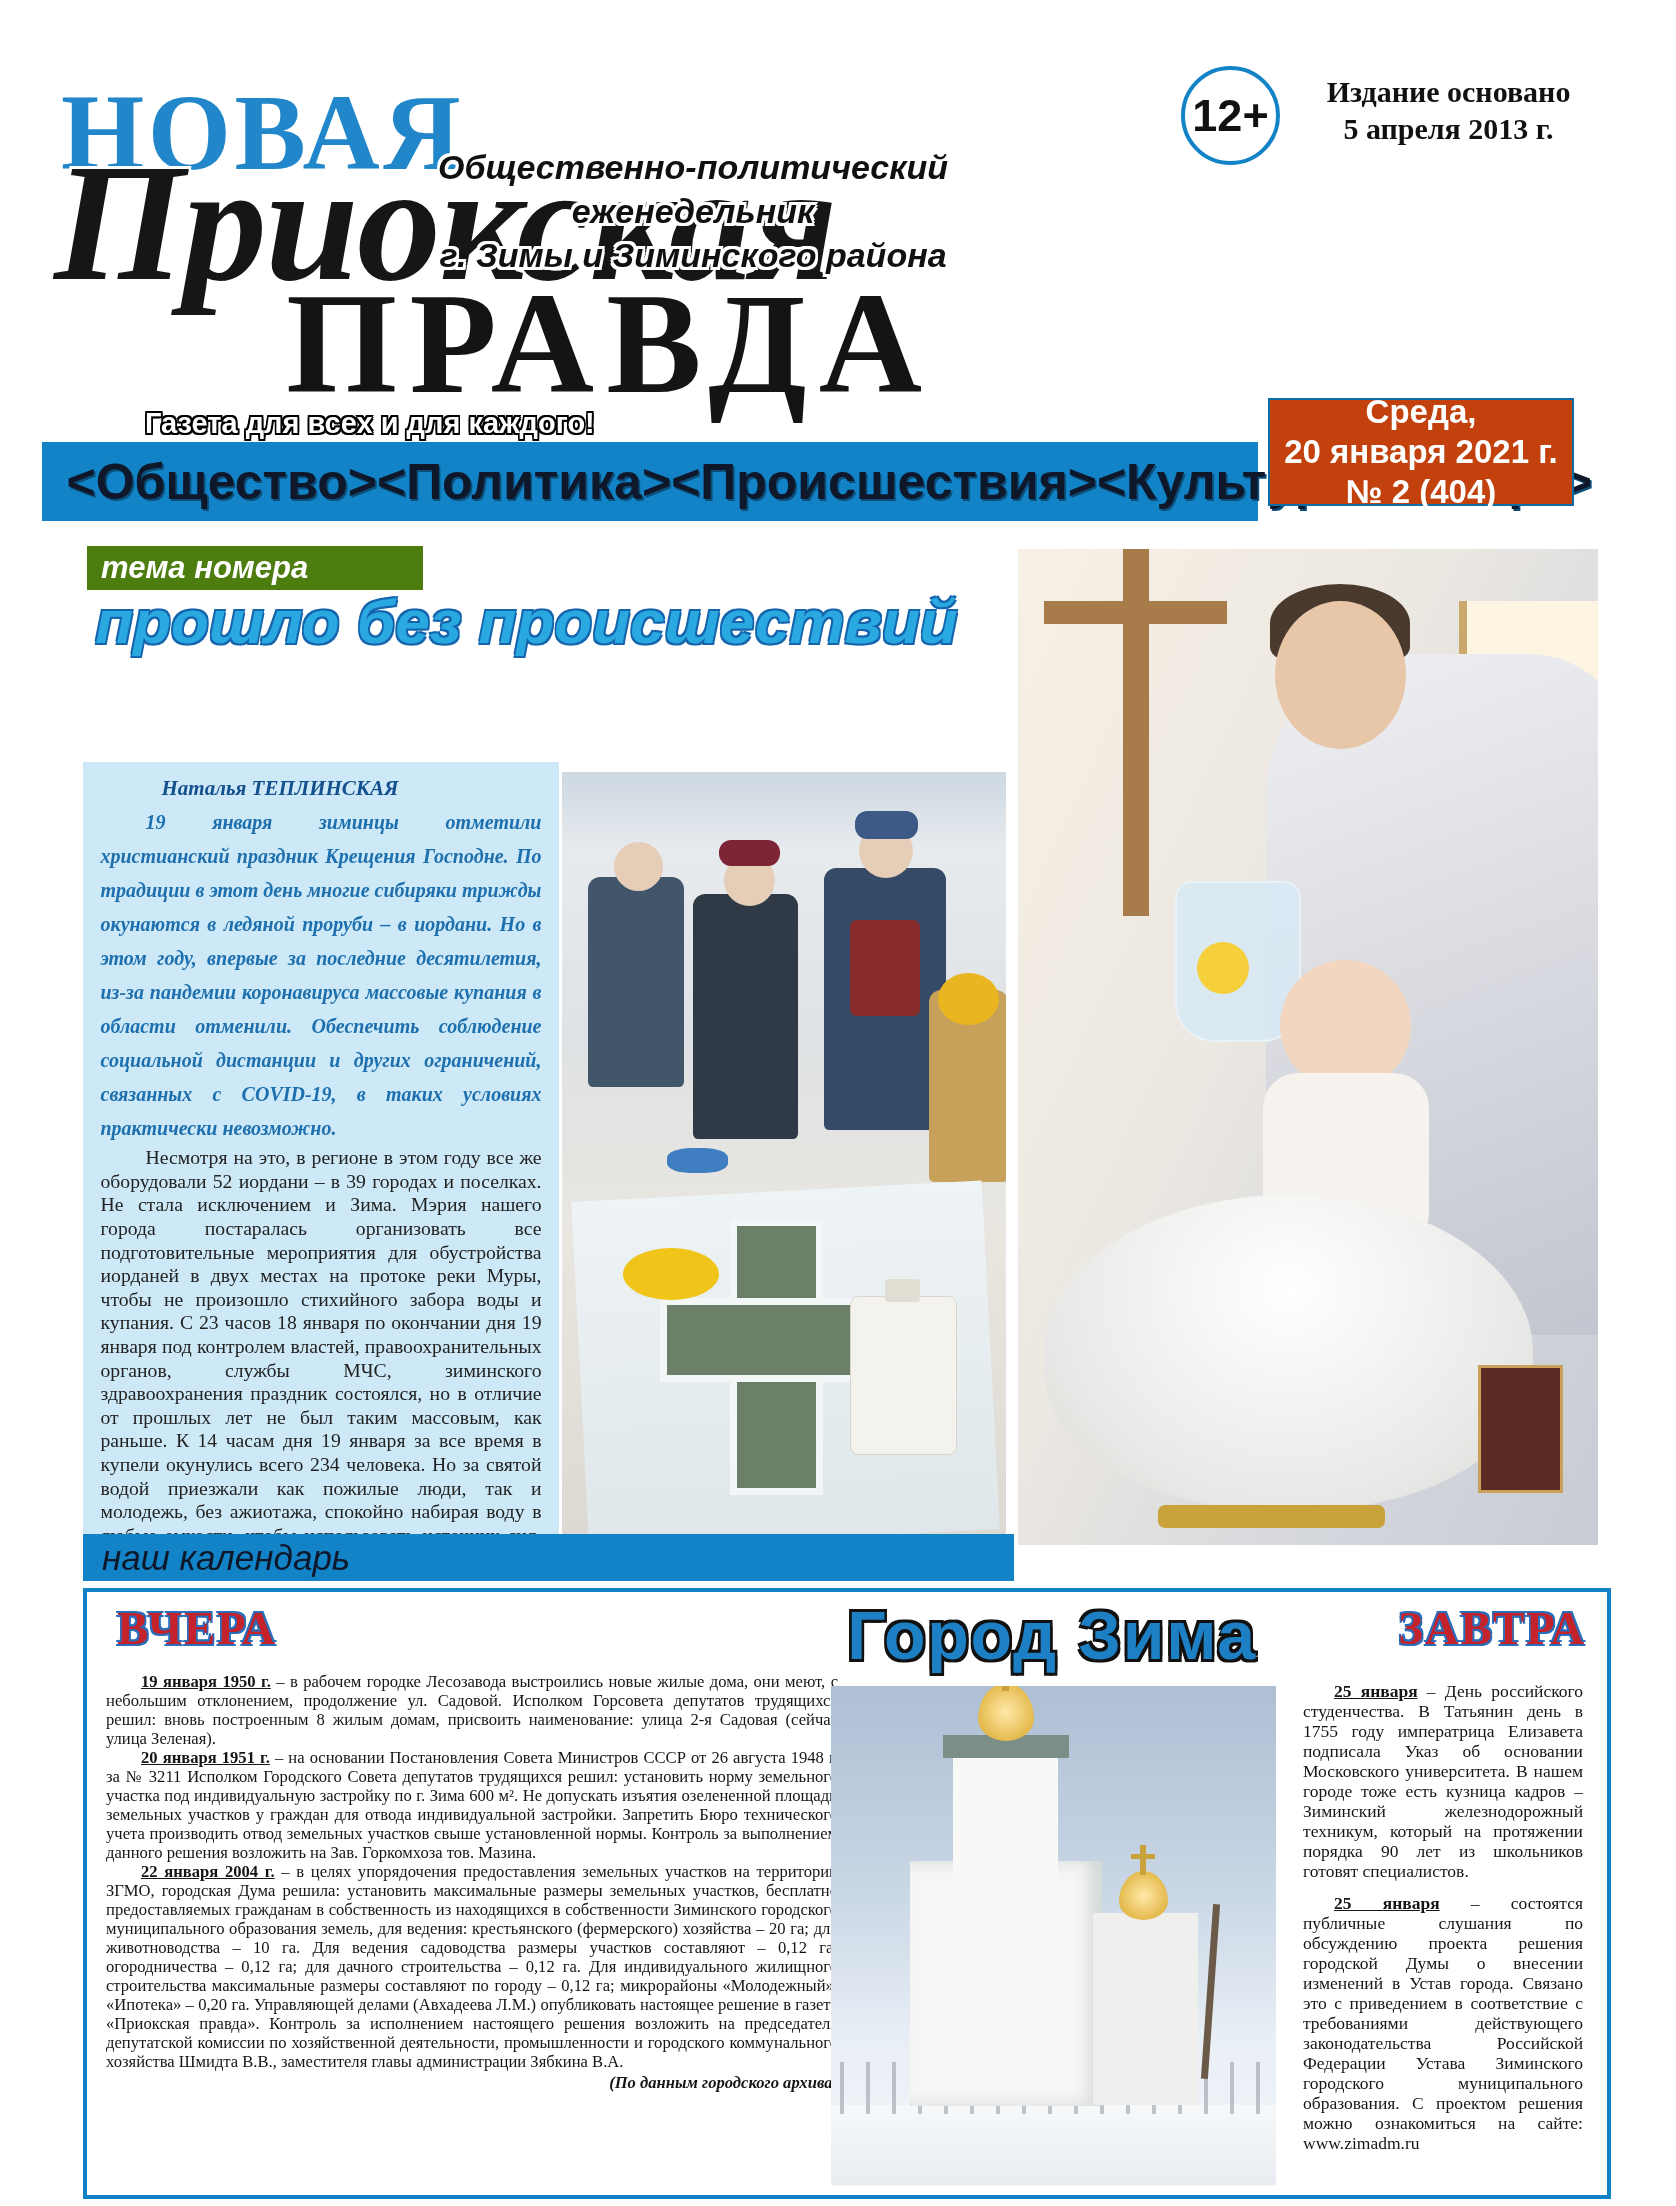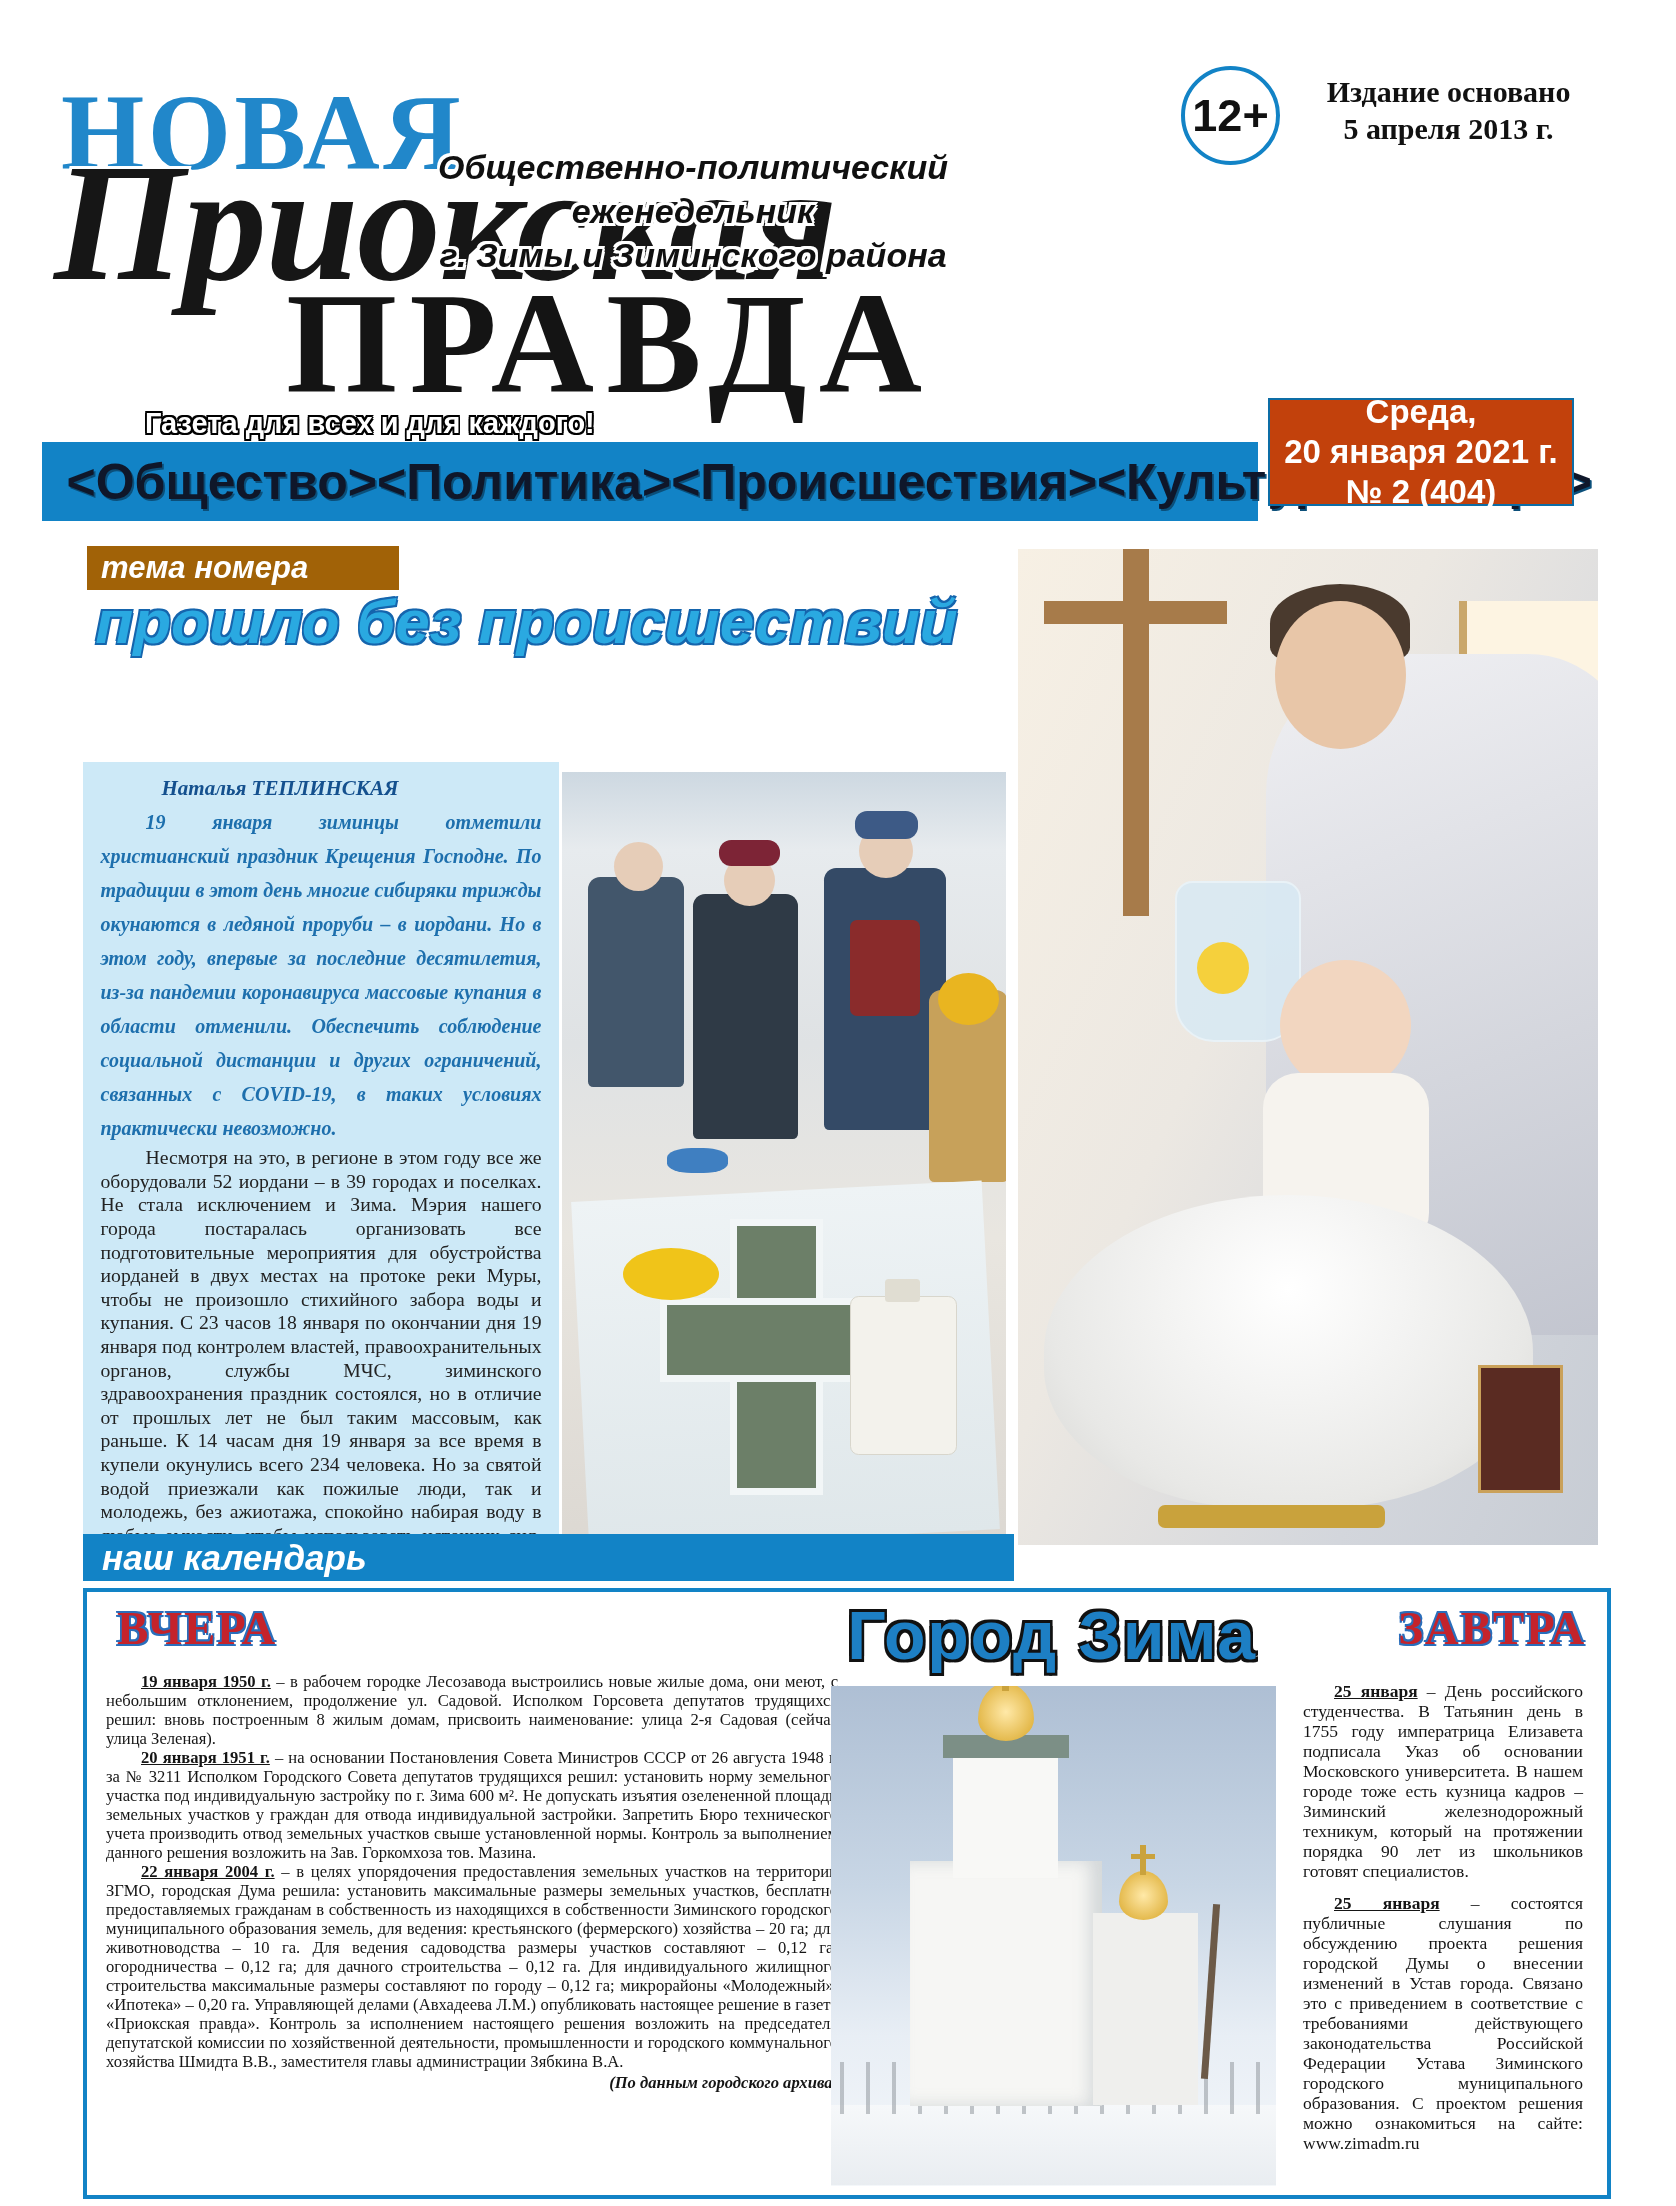--- a/index.html
+++ b/index.html
@@ -40,21 +40,21 @@
   .nav-bar{left:42px;top:442px;width:1216px;height:79px;background:#1283c6;display:flex;align-items:center;
     justify-content:space-between;padding:0 24.5px;box-sizing:border-box;}
   .nav-item{font-family:"Liberation Sans",sans-serif;font-weight:bold;font-size:50px;color:#0f172a;
     text-shadow:1.7px 1.7px 0 #0b4f7a;white-space:nowrap;}
 
   .issue-box{left:1268px;top:398px;width:306px;height:108px;background:#c2410c;border:2.6px solid #0d6da6;
     box-sizing:border-box;display:flex;flex-direction:column;align-items:center;justify-content:center;
     font-family:"Liberation Sans",sans-serif;font-weight:bold;font-size:33px;line-height:40px;color:#fff;}
 
   
-  .kicker-box{left:87px;top:546px;width:312px;height:44px;background:#a16207;display:flex;align-items:center;
+  .kicker-box{left:87px;top:546px;width:336px;height:44px;background:#4d7c0f;display:flex;align-items:center;
     padding-left:14px;box-sizing:border-box;}
   .kicker-text{font-family:"Liberation Sans",sans-serif;font-weight:bold;font-style:italic;font-size:31px;color:#fff;}
   .headline{left:42px;top:587px;width:969px;text-align:center;font-family:"Liberation Sans",sans-serif;
     font-weight:bold;font-style:italic;font-size:62px;line-height:70px;color:#2aa9e1;
     text-shadow:-1.7px -1.7px 0 #1565ad,1.7px -1.7px 0 #1565ad,-1.7px 1.7px 0 #1565ad,1.7px 1.7px 0 #1565ad;}
   .headline span{display:block;}
 
   .article-box{left:83px;top:762px;width:476px;height:807px;background:#cde9f7;padding:14px 17.5px;
     box-sizing:border-box;overflow:hidden;}
   .byline{font-weight:bold;font-style:italic;font-size:21px;color:#14508e;text-indent:61px;margin:0 0 3.5px 0;}
@@ -90,21 +90,21 @@
   .p2-baby-head{left:262px;top:411px;width:131px;height:131px;border-radius:50%;background:#f2d6c0;}
   .p2-baby-body{left:245px;top:524px;width:166px;height:175px;border-radius:35px;background:#f6f3ee;}
   .p2-basin{left:26px;top:646px;width:489px;height:314px;border-radius:50% 50% 45% 45%;
     background:radial-gradient(ellipse at 50% 30%,#ffffff,#e8e8e6 70%,#d5d5d2);}
   .p2-book{right:35px;bottom:52px;width:79px;height:122px;background:#5a2b22;border:3.5px solid #caa15a;}
   .p2-gold{left:140px;bottom:17.5px;width:227px;height:23px;background:#c9a23c;border-radius:7px;}
 
   
   .cal-banner{left:83px;top:1534px;width:931px;height:47px;background:#1283c6;display:flex;align-items:center;
     padding-left:19px;box-sizing:border-box;}
-  .cal-banner-text{font-family:"Liberation Sans",sans-serif;font-weight:bold;font-style:italic;font-size:35px;color:#ffffff;}
+  .cal-banner-text{font-family:"Liberation Sans",sans-serif;font-weight:normal;font-style:italic;font-size:35px;color:#0f172a;}
 
   .cal-box{left:83px;top:1588px;width:1528px;height:611px;border:4.4px solid #1283c6;box-sizing:border-box;background:#fff;}
   .red-head{font-weight:bold;font-size:47px;color:#c4232b;letter-spacing:1.7px;
     text-shadow:-1.7px -1.7px 0 #2a6ebb,1.7px -1.7px 0 #2a6ebb,-1.7px 1.7px 0 #2a6ebb,1.7px 1.7px 0 #2a6ebb;}
   .vchera{left:30px;top:8.7px;}
   .zavtra{right:21px;top:8.7px;}
   .gorod{left:738px;top:3.5px;width:454px;text-align:center;font-family:"Liberation Sans",sans-serif;
     font-weight:bold;font-size:68px;color:#1d7fc4;letter-spacing:1.7px;
     text-shadow:-2.6px -2.6px 0 #111,2.6px -2.6px 0 #111,-2.6px 2.6px 0 #111,2.6px 2.6px 0 #111;}
 

